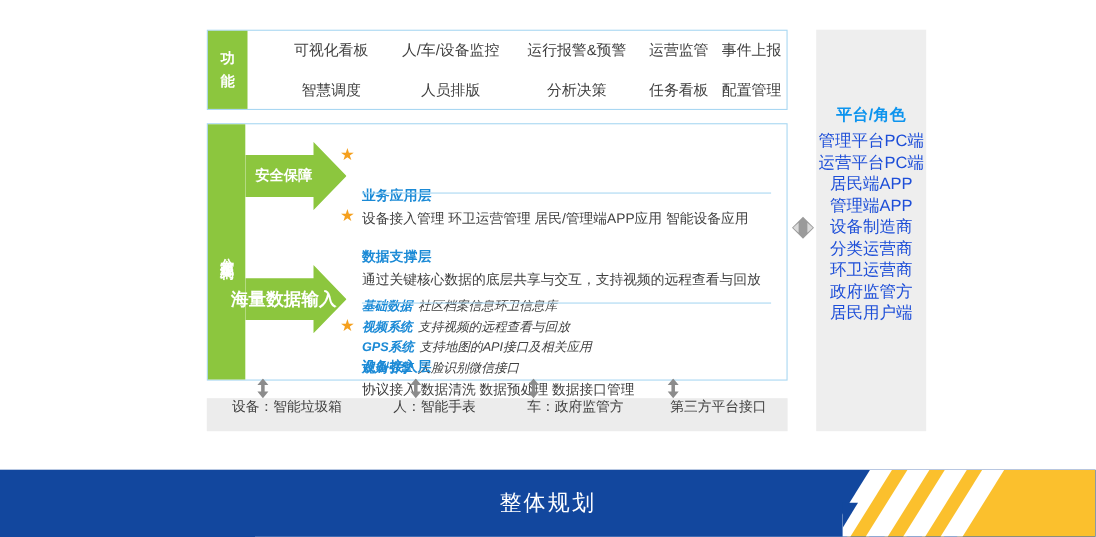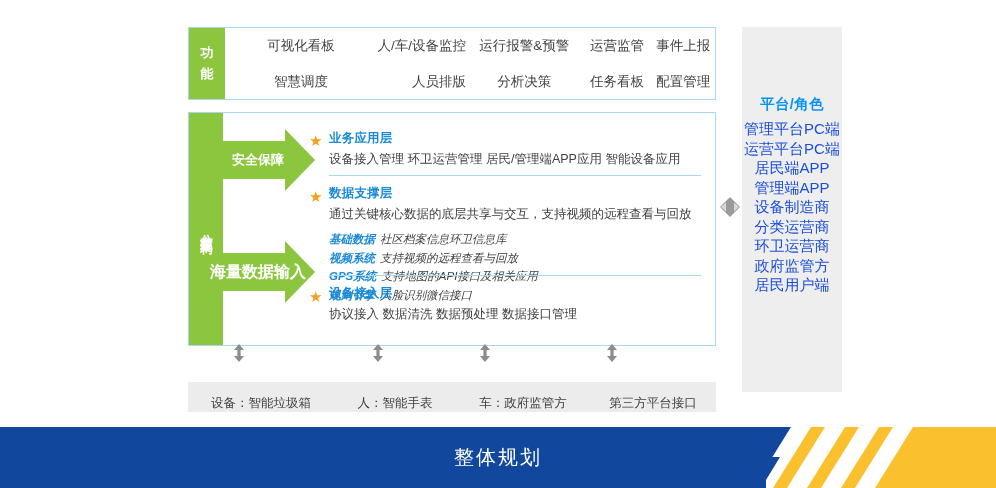--- a/index.html
+++ b/index.html
@@ -33,21 +33,21 @@
     position:absolute;left:0;right:0;height:36px;
     display:flex;align-items:center;
     color:#3f3f3f;font-size:13.5px;margin-left:24px;
   }
   .fn-row.r1{top:0;}
   .fn-row.r2{top:36px;}
   .fn-cell{text-align:center;white-space:nowrap;}
 
   
   .fn-row .c0{width:118px;}
-  .fn-row .c1{width:128px;text-align:right;}
+  .fn-row .c1{width:128px;}
   .fn-row .c2{width:132px;}
   .fn-row .c3{width:78px;}
   .fn-row .c4{width:72px;}
 
   
   #arch-panel{
     position:absolute;left:188px;top:112px;width:528px;height:234px;
     border:1px solid #a9d7f2;
     box-sizing:border-box;background:#fff;
   }
@@ -72,21 +72,21 @@
     color:#fff;font-size:13px;font-weight:bold;white-space:nowrap;
     padding-right:4px;box-sizing:border-box;
   }
   .arrow-label.wide{font-size:16px;}
 
   
   .layer{position:absolute;left:120px;right:14px;}
   .layer .star{
     position:absolute;left:0px;color:#f5a01e;font-size:15px;line-height:1;
   }
-  .layer .body{margin-left:20px;}
+  .layer .body{margin-left:20px;margin-top:40px;}
   .layer-title{
     color:#1b8ad6;font-size:12.5px;font-weight:bold;margin-bottom:3px;
     letter-spacing:0.2px;
   }
   .layer-desc{color:#3f3f3f;font-size:12.5px;line-height:1.45;}
   .sub-list{margin-top:7px;}
   .sub-row{font-size:11.5px;line-height:1.62;color:#3f3f3f;white-space:nowrap;font-style:italic;}
   .sub-key{color:#1b8ad6;font-weight:bold;margin-right:5px;}
   .divider{
     position:absolute;left:140px;right:14px;height:1px;background:#a9d7f2;
@@ -98,22 +98,22 @@
   #layer-data .star{top:4px;}
   #layer-device{top:172px;}
   #layer-device .star{top:4px;}
   #div-1{top:62px;}
   #div-2{top:162px;}
 
   
   #device-bar{
     position:absolute;left:188px;top:362px;width:528px;height:30px;
     background:#ececec;
-    display:flex;align-items:flex-end;
-    color:#3f3f3f;font-size:12.5px;margin-top:20px;
+    display:flex;align-items:flex-start;
+    color:#3f3f3f;font-size:12.5px;
   }
   .dev-cell{text-align:center;white-space:nowrap;}
   .dev-cell.d0{width:146px;}
   .dev-cell.d1{width:122px;}
   .dev-cell.d2{width:134px;}
   .dev-cell.d3{width:126px;}
 
   .vconn{position:absolute;width:14px;height:18px;}
   #vconn-0{left:232px;top:344px;}
   #vconn-1{left:371px;top:344px;}

